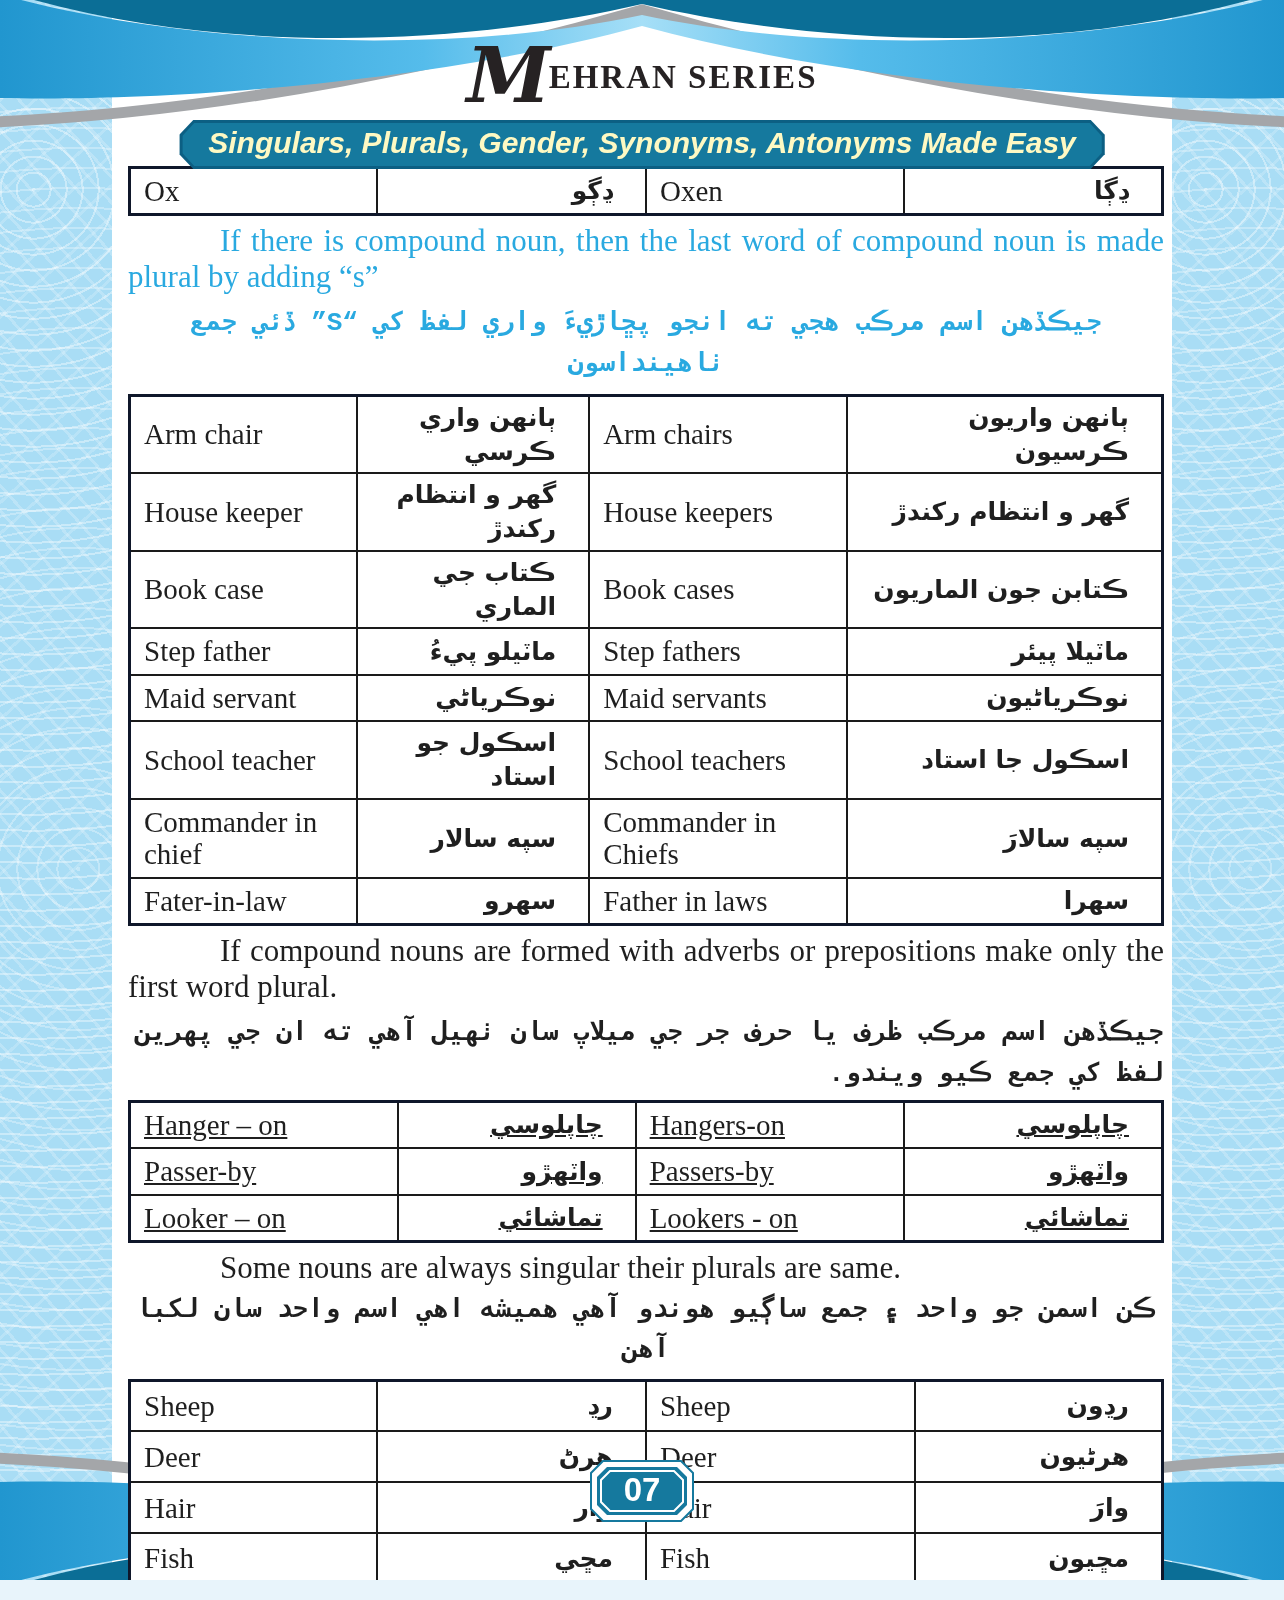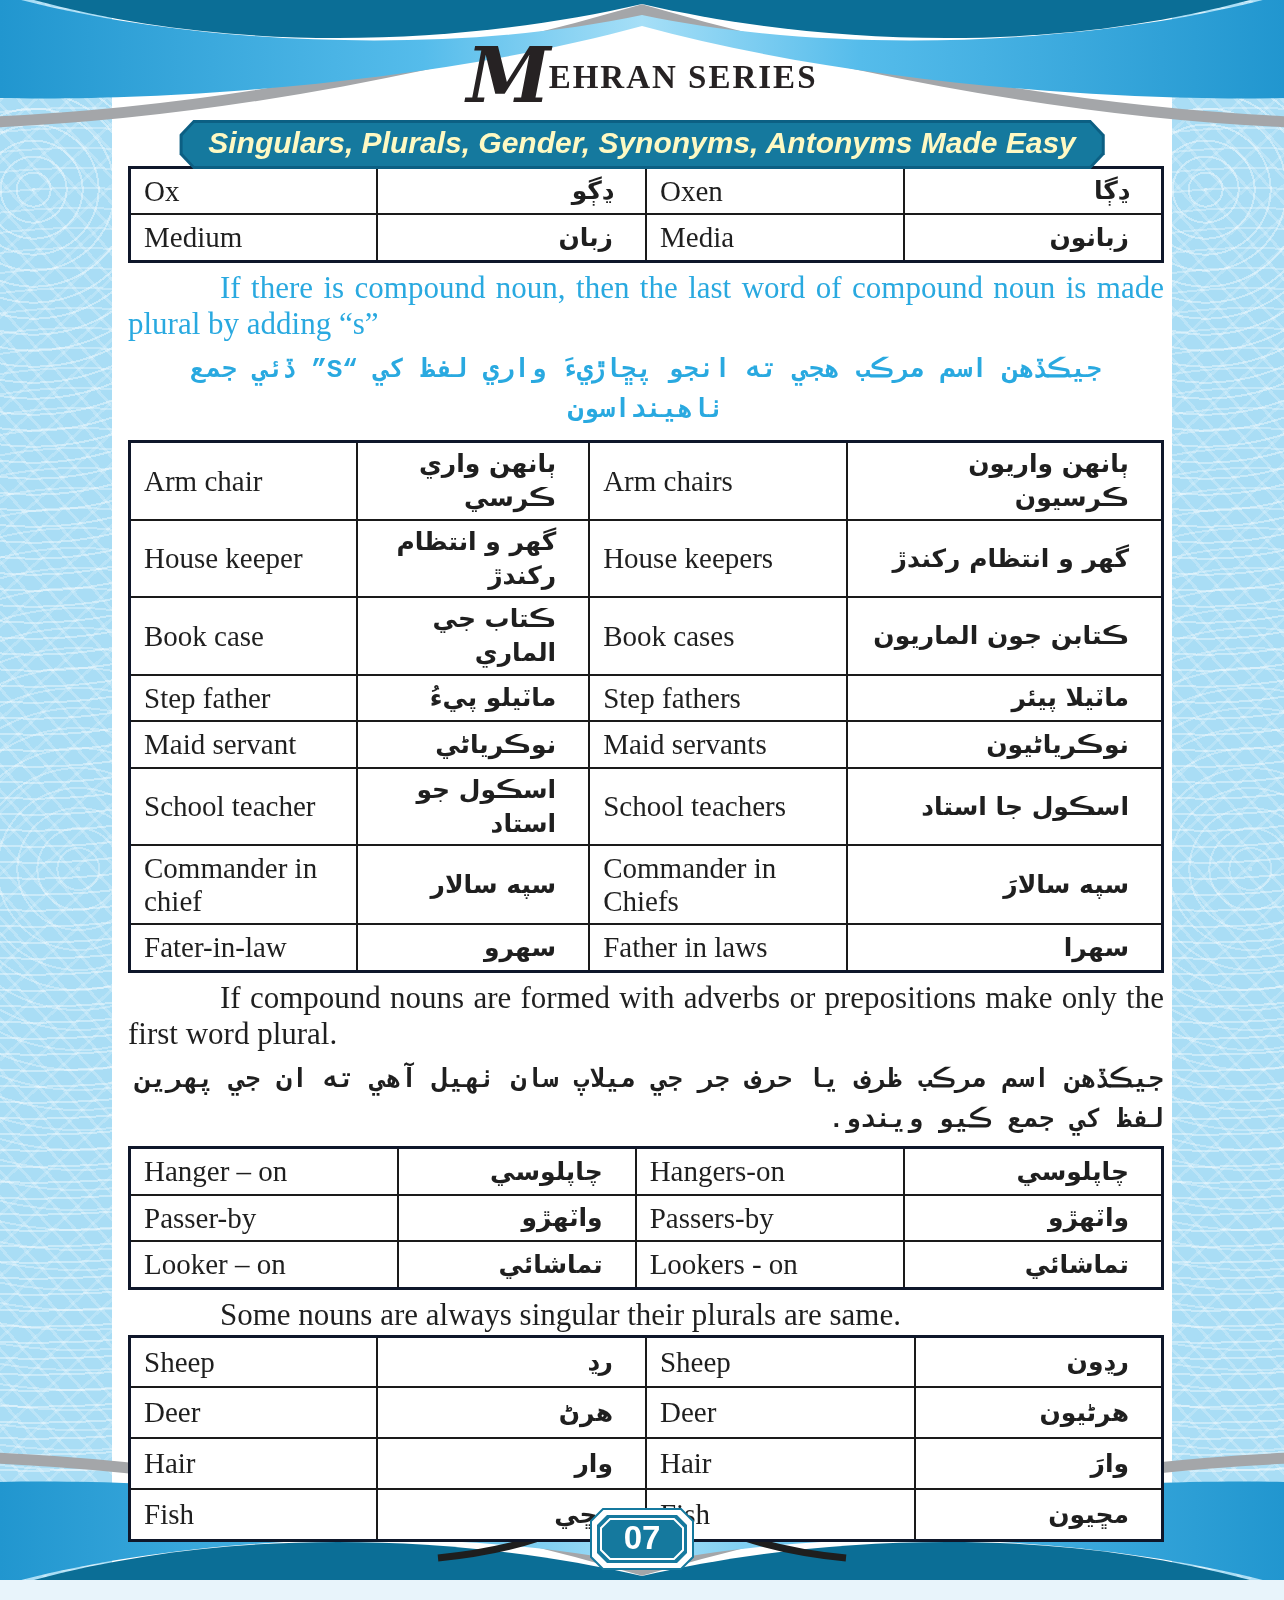--- a/index.html
+++ b/index.html
@@ -75,24 +75,24 @@
     direction:rtl; font-family:Liberation Mono, monospace; font-weight:700;
     font-size:26px; line-height:1.55;
   }
   .rule-sd.center { text-align:center; }
   .rule-sd.rightalign { text-align:right; }
   #rule1-sd { margin:8px 0 10px; }
   #rule2-sd { margin:8px 0 6px; }
   #rule3-sd { margin:4px 0 8px; }
   #t1 { margin-bottom:4px; }
   #t2 { margin-top:2px; }
-  #t3 { margin-bottom:0; }
-
-  
-  .page-badge { position:absolute; left:50%; top:1460px; transform:translateX(-50%); width:104px; height:62px; z-index:5;margin-top:48px; }
+  #t3 { margin-bottom:0;text-decoration:underline; }
+
+  
+  .page-badge { position:absolute; left:50%; top:1460px; transform:translateX(-50%); width:104px; height:62px; z-index:5; }
   .page-badge svg { display:block; width:100%; height:100%; }
   .badge-number {
     position:absolute; left:0; top:0; width:100%; height:100%;
     display:flex; align-items:center; justify-content:center;
     color:#ffffff; font-family:"Liberation Sans", sans-serif; font-weight:700; font-size:33px;
     padding-bottom:2px;
   }
 </style>
 </head>
 <body>
@@ -164,26 +164,20 @@
           <col style="width:25%">
           <col style="width:25%">
         </colgroup>
       <tbody>
           <tr>
         <td class="en">Ox</td>
         <td class="sd">ڍڳو</td>
         <td class="en">Oxen</td>
         <td class="sd">ڍڳا</td>
       </tr>
-      <tr>
-        <td class="en">Medium</td>
-        <td class="sd">زبان</td>
-        <td class="en">Media</td>
-        <td class="sd">زبانون</td>
-      </tr>
     </tbody>
       </table>
 
     <p class="rule-en cyan" id="rule1-en">If there is compound noun, then the last word of compound noun is made plural by adding “s”</p>
     <p class="rule-sd center cyan" id="rule1-sd">جيڪڏهن اسم مرڪب هجي ته انجو پڇاڙيءَ واري لفظ کي “S” ڏئي جمع ٺاهينداسون</p>
 
     <table id="t2">
       <colgroup>
           <col style="width:22%">
           <col style="width:22.5%">
@@ -268,20 +262,21 @@
       <tr>
         <td class="en">Looker – on</td>
         <td class="sd">تماشائي</td>
         <td class="en">Lookers - on</td>
         <td class="sd">تماشائي</td>
       </tr>
     </tbody>
       </table>
 
     <p class="rule-en" id="rule3-en">Some nouns are always singular their plurals are same.</p>
+    <p class="rule-sd center" id="rule3-sd">ڪن اسمن جو واحد ۽ جمع ساڳيو هوندو آهي هميشه اهي اسم واحد سان لکبا آهن</p>
 
     <table id="t4">
       <colgroup>
           <col style="width:24%">
           <col style="width:26%">
           <col style="width:26%">
           <col style="width:24%">
         </colgroup>
       <tbody>
           <tr>

